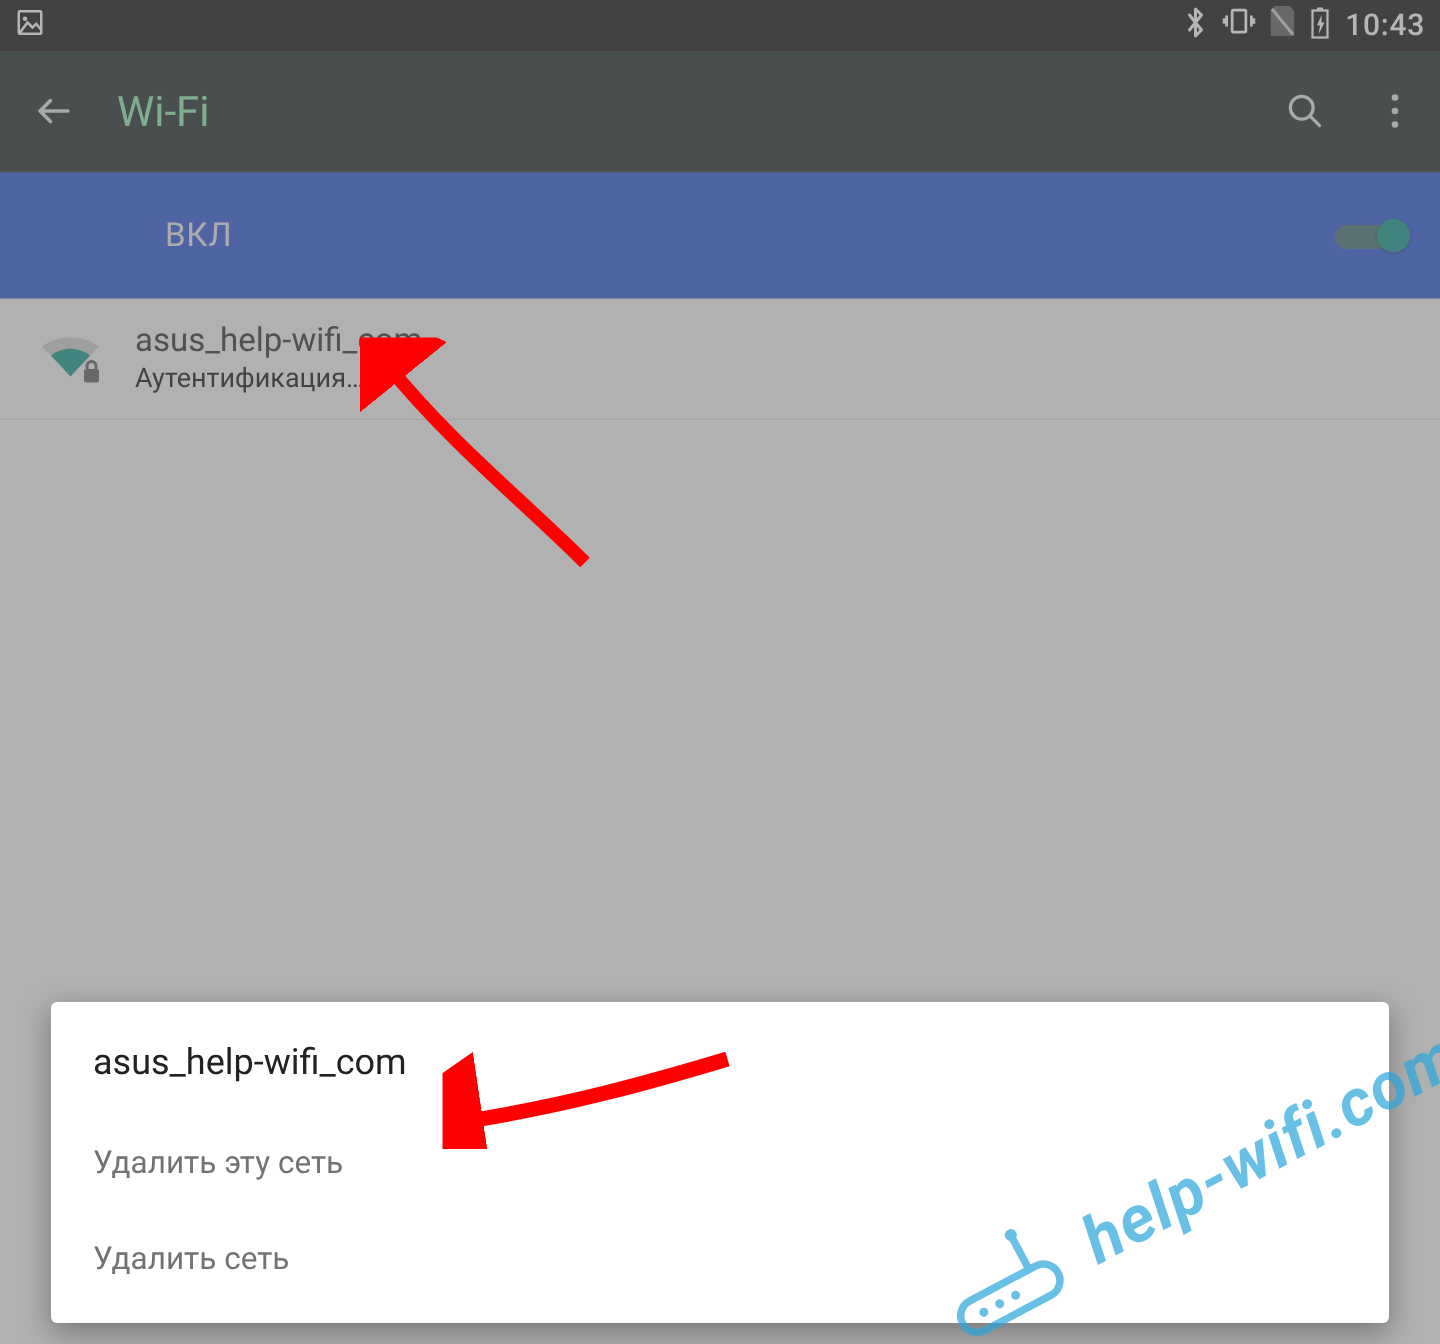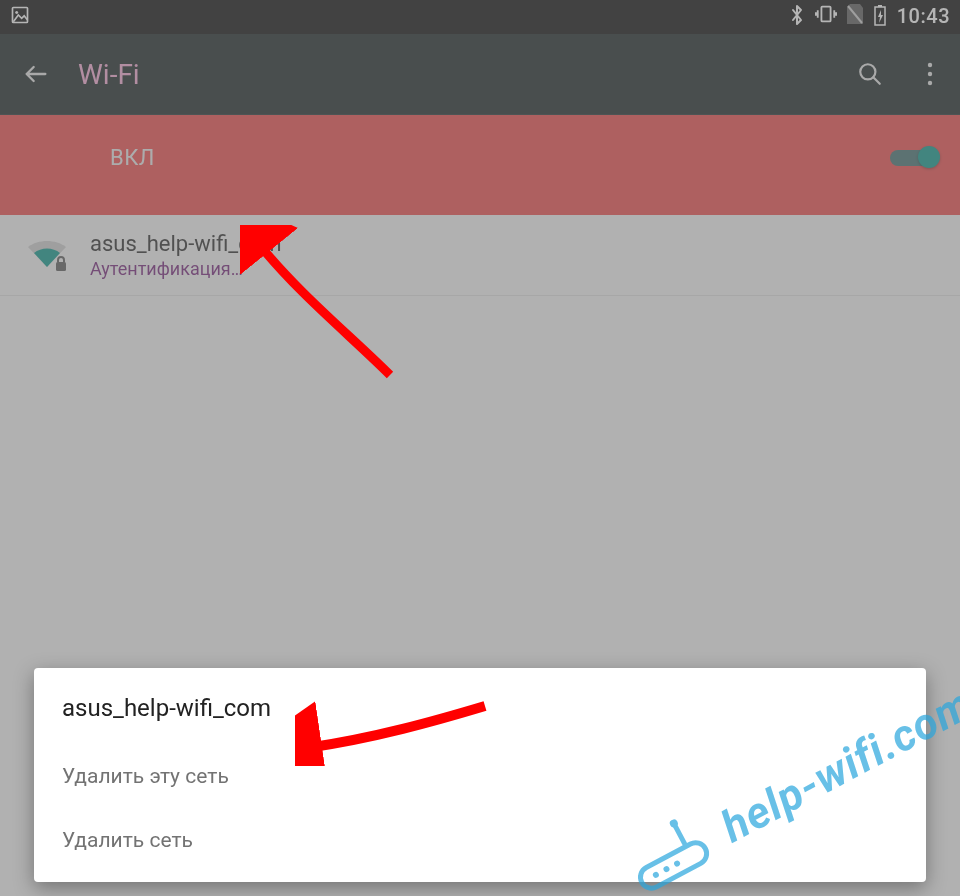--- a/index.html
+++ b/index.html
@@ -53,43 +53,43 @@
   }
   .toolbar .back {
     width: 44px; height: 44px;
     display: flex; align-items: center; justify-content: center;
     color: #e5e5e5;
   }
   .toolbar .title {
     font-size: 28px;
     font-weight: 400;
     margin-left: 20px;
-    color: #f9a8d4;
+    color: #86efac;
   }
   .toolbar .actions {
     margin-left: auto;
     display: flex;
     align-items: center;
     gap: 28px;
   }
   .toolbar .icon-btn {
     width: 32px; height: 32px;
     display: flex; align-items: center; justify-content: center;
     color: #e5e5e5;
   }
 
   
   .toggle-row {
     position: relative;
     height: 84px;
-    background: #ef4444;
+    background: #1d4ed8;
     border-top: 1px solid #1c2828;
     display: flex;
     align-items: center;
-    padding: 0 22px 16px 110px;
+    padding: 0 22px 0 110px;
     z-index: 3;
     justify-content: space-between;
   }
   .toggle-row .label {
     color: #ececec;
     font-size: 22px;
     letter-spacing: 0.5px;
   }
   .switch {
     margin-left: auto;
@@ -126,21 +126,21 @@
     padding: 16px 22px 16px 26px;
     border-bottom: 1px solid #e0e0e0;
     background: #f7f7f7;
   }
   .network-item .wifi-icon-wrap {
     width: 64px;
     display: flex; align-items: center; justify-content: flex-start;
   }
   .network-item .texts { display: flex; flex-direction: column; }
   .network-item .name { font-size: 22px; color: #222; }
-  .network-item .status { font-size: 18px; color: #701a75; margin-top: 2px; }
+  .network-item .status { font-size: 18px; color: #000000; margin-top: 2px; }
 
   
   .dialog {
     position: absolute;
     left: 34px; right: 34px;
     bottom: 14px;
     background: #fff;
     border-radius: 4px;
     box-shadow: 0 6px 20px rgba(0,0,0,0.35);
     z-index: 20;

